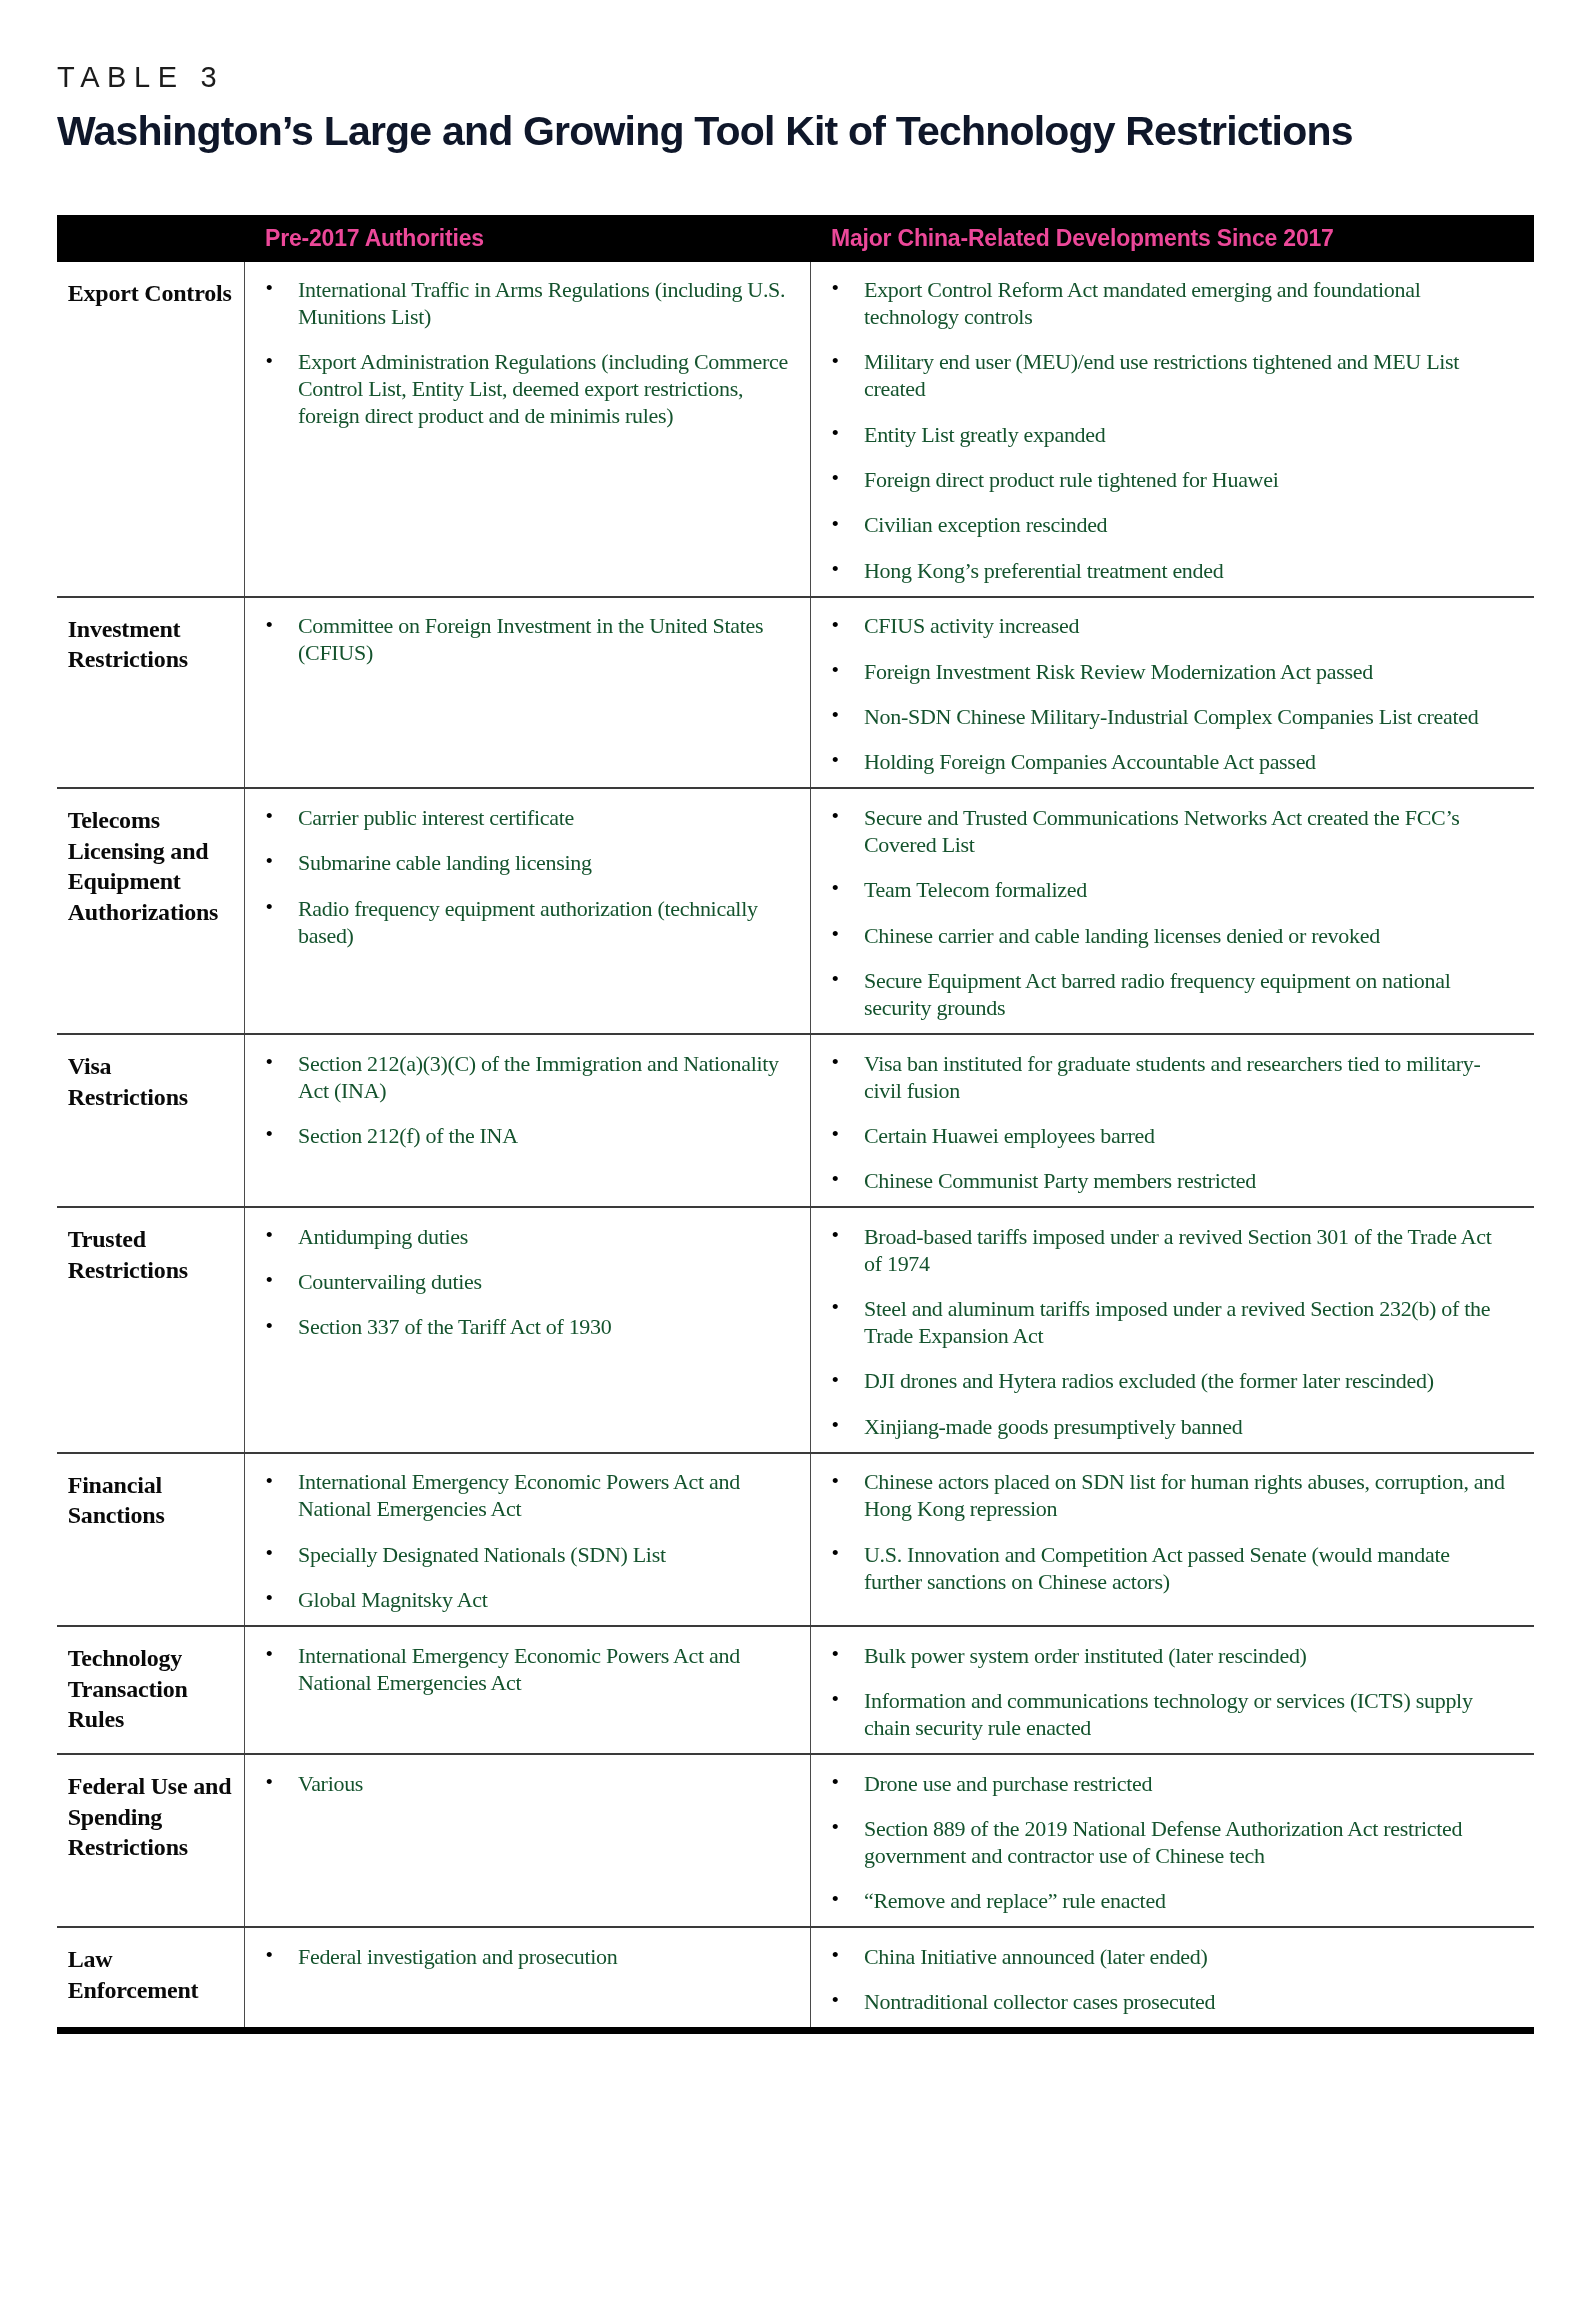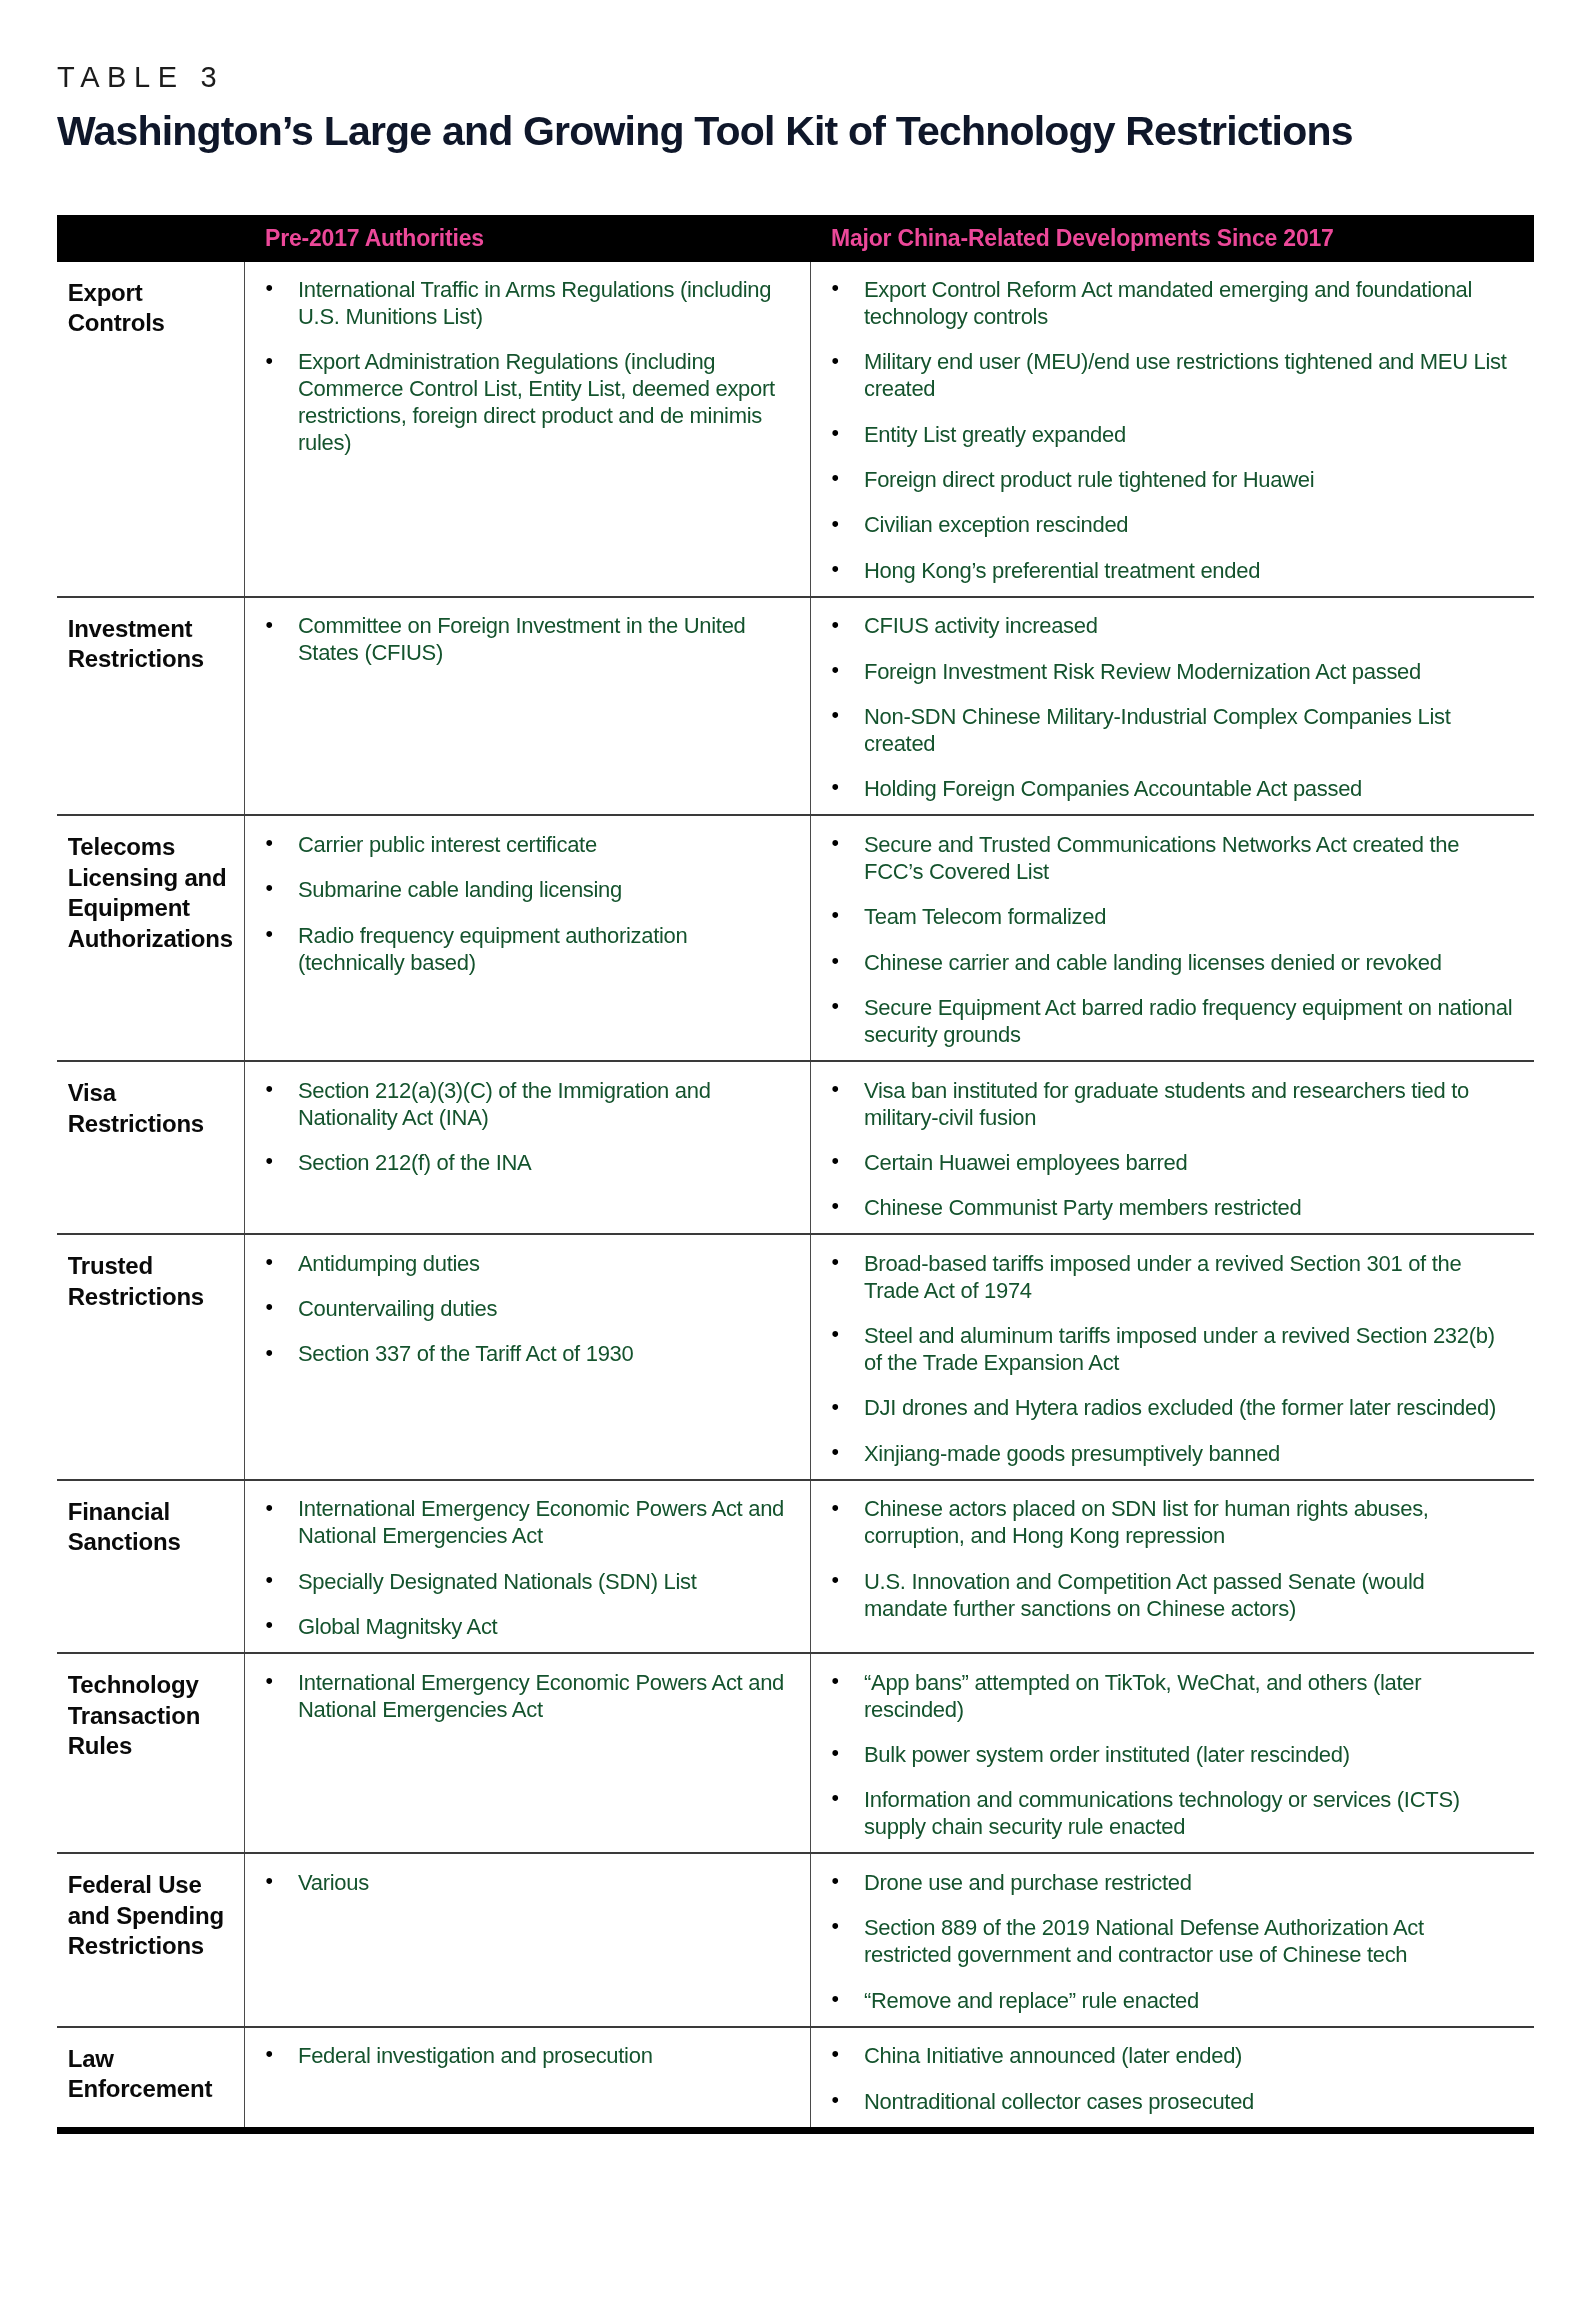--- a/index.html
+++ b/index.html
@@ -27,21 +27,21 @@
     display: flex; align-items: center;
     background: #000000; color: #ec4899;
     height: 47px;
     font-size: 23px; font-weight: 700; letter-spacing: -0.2px;
   }
   .th { padding-left: 20px; }
   .th-cat   { width: 188px; padding-left: 10.7px; }
   .th-pre   { width: 566px; }
   .th-since { width: 723px; }
 
-  .row { display: flex; }
+  .row { display: flex; font-family: Liberation Serif, serif; }
   #tbody .row + .row { border-top: 2.3px solid #3a3a3a; }
 
   .cell { min-height: 7.6px; }
   .cell.cat {
     width: 188px; border-right: 1.5px solid #4a4a4a;
     padding: 16px 10.7px 12.2px 10.7px;
     font-size: 24px; font-weight: 700; line-height: 30.5px;
     letter-spacing: -0.2px; color: #0a0a0a;
   }
   .cell.pre   { width: 566px; border-right: 1.5px solid #4a4a4a; }
@@ -184,21 +184,20 @@
         </div>
         <div class="row">
           <div class="cell cat">Technology Transaction Rules</div>
           <div class="cell pre">
             <ul class="bullets">
               <li><span class="bullet"></span><span>International Emergency Economic Powers Act and National Emergencies Act</span></li>
             </ul>
           </div>
           <div class="cell since">
             <ul class="bullets">
-              <li><span class="bullet"></span><span>“App bans” attempted on TikTok, WeChat, and others (later rescinded)</span></li>
               <li><span class="bullet"></span><span>Bulk power system order instituted (later rescinded)</span></li>
               <li><span class="bullet"></span><span>Information and communications technology or services (ICTS) supply chain security rule enacted</span></li>
             </ul>
           </div>
         </div>
         <div class="row">
           <div class="cell cat">Federal Use and Spending Restrictions</div>
           <div class="cell pre">
             <ul class="bullets">
               <li><span class="bullet"></span><span>Various</span></li>

